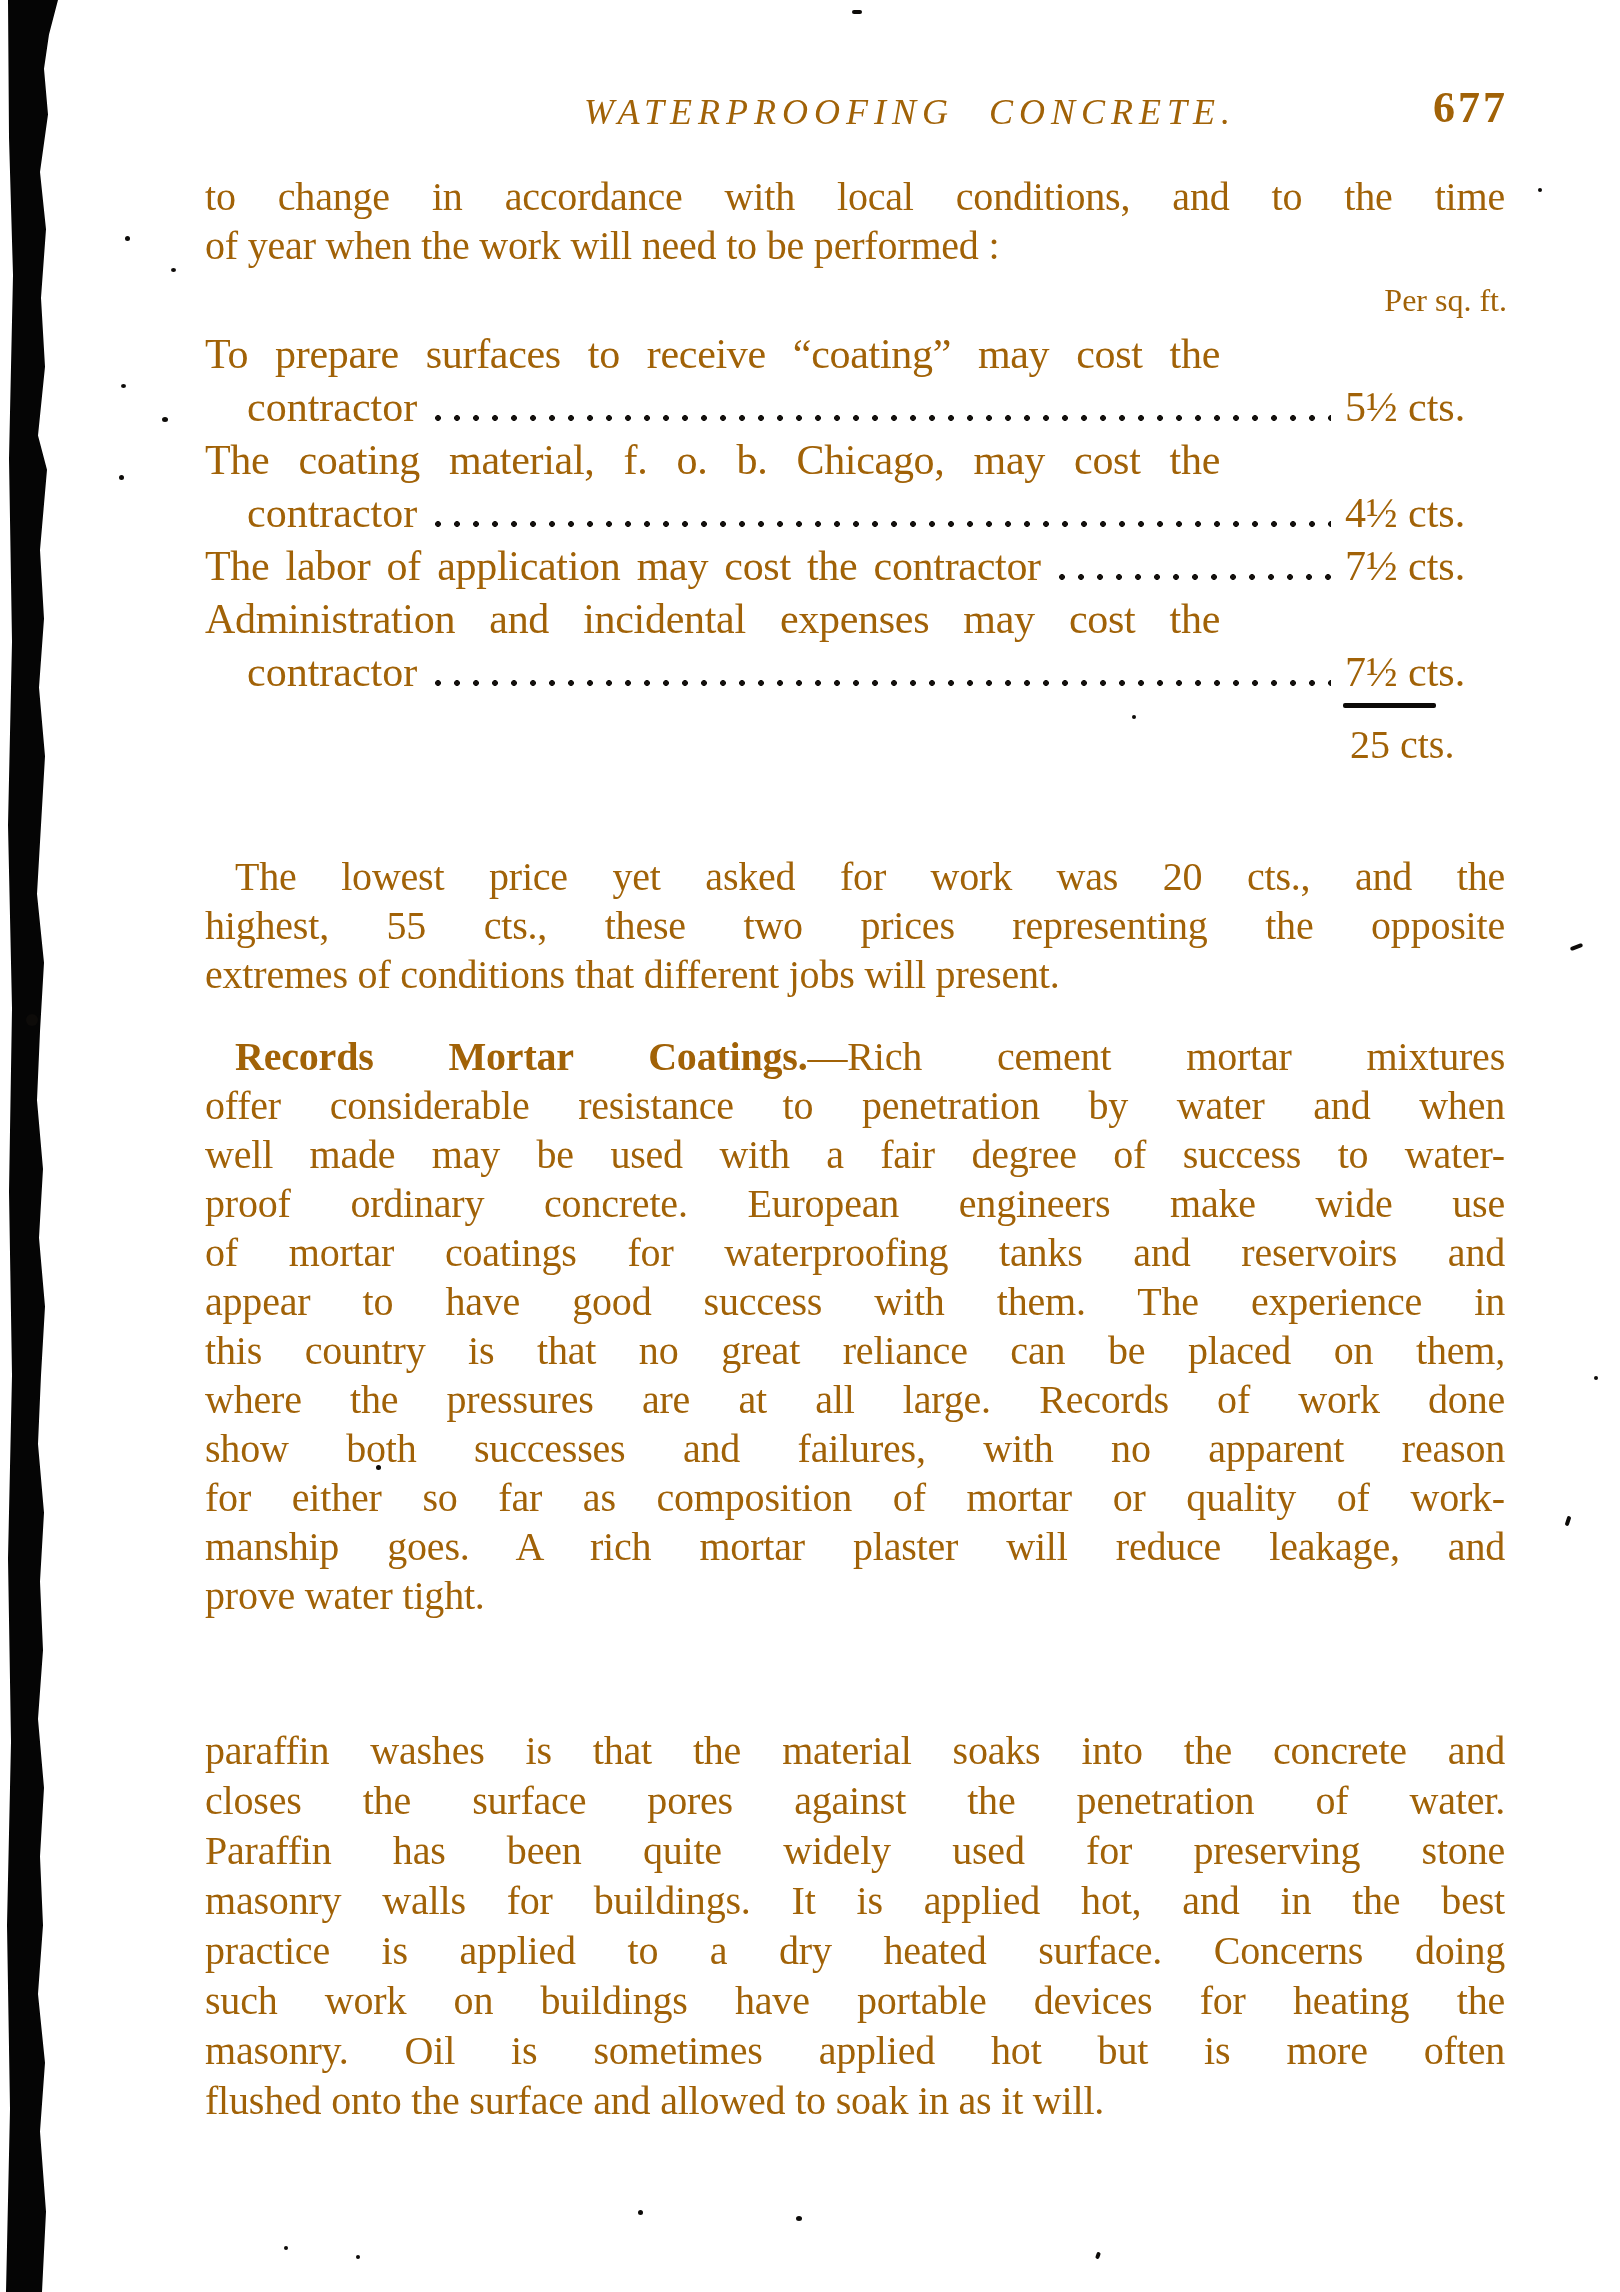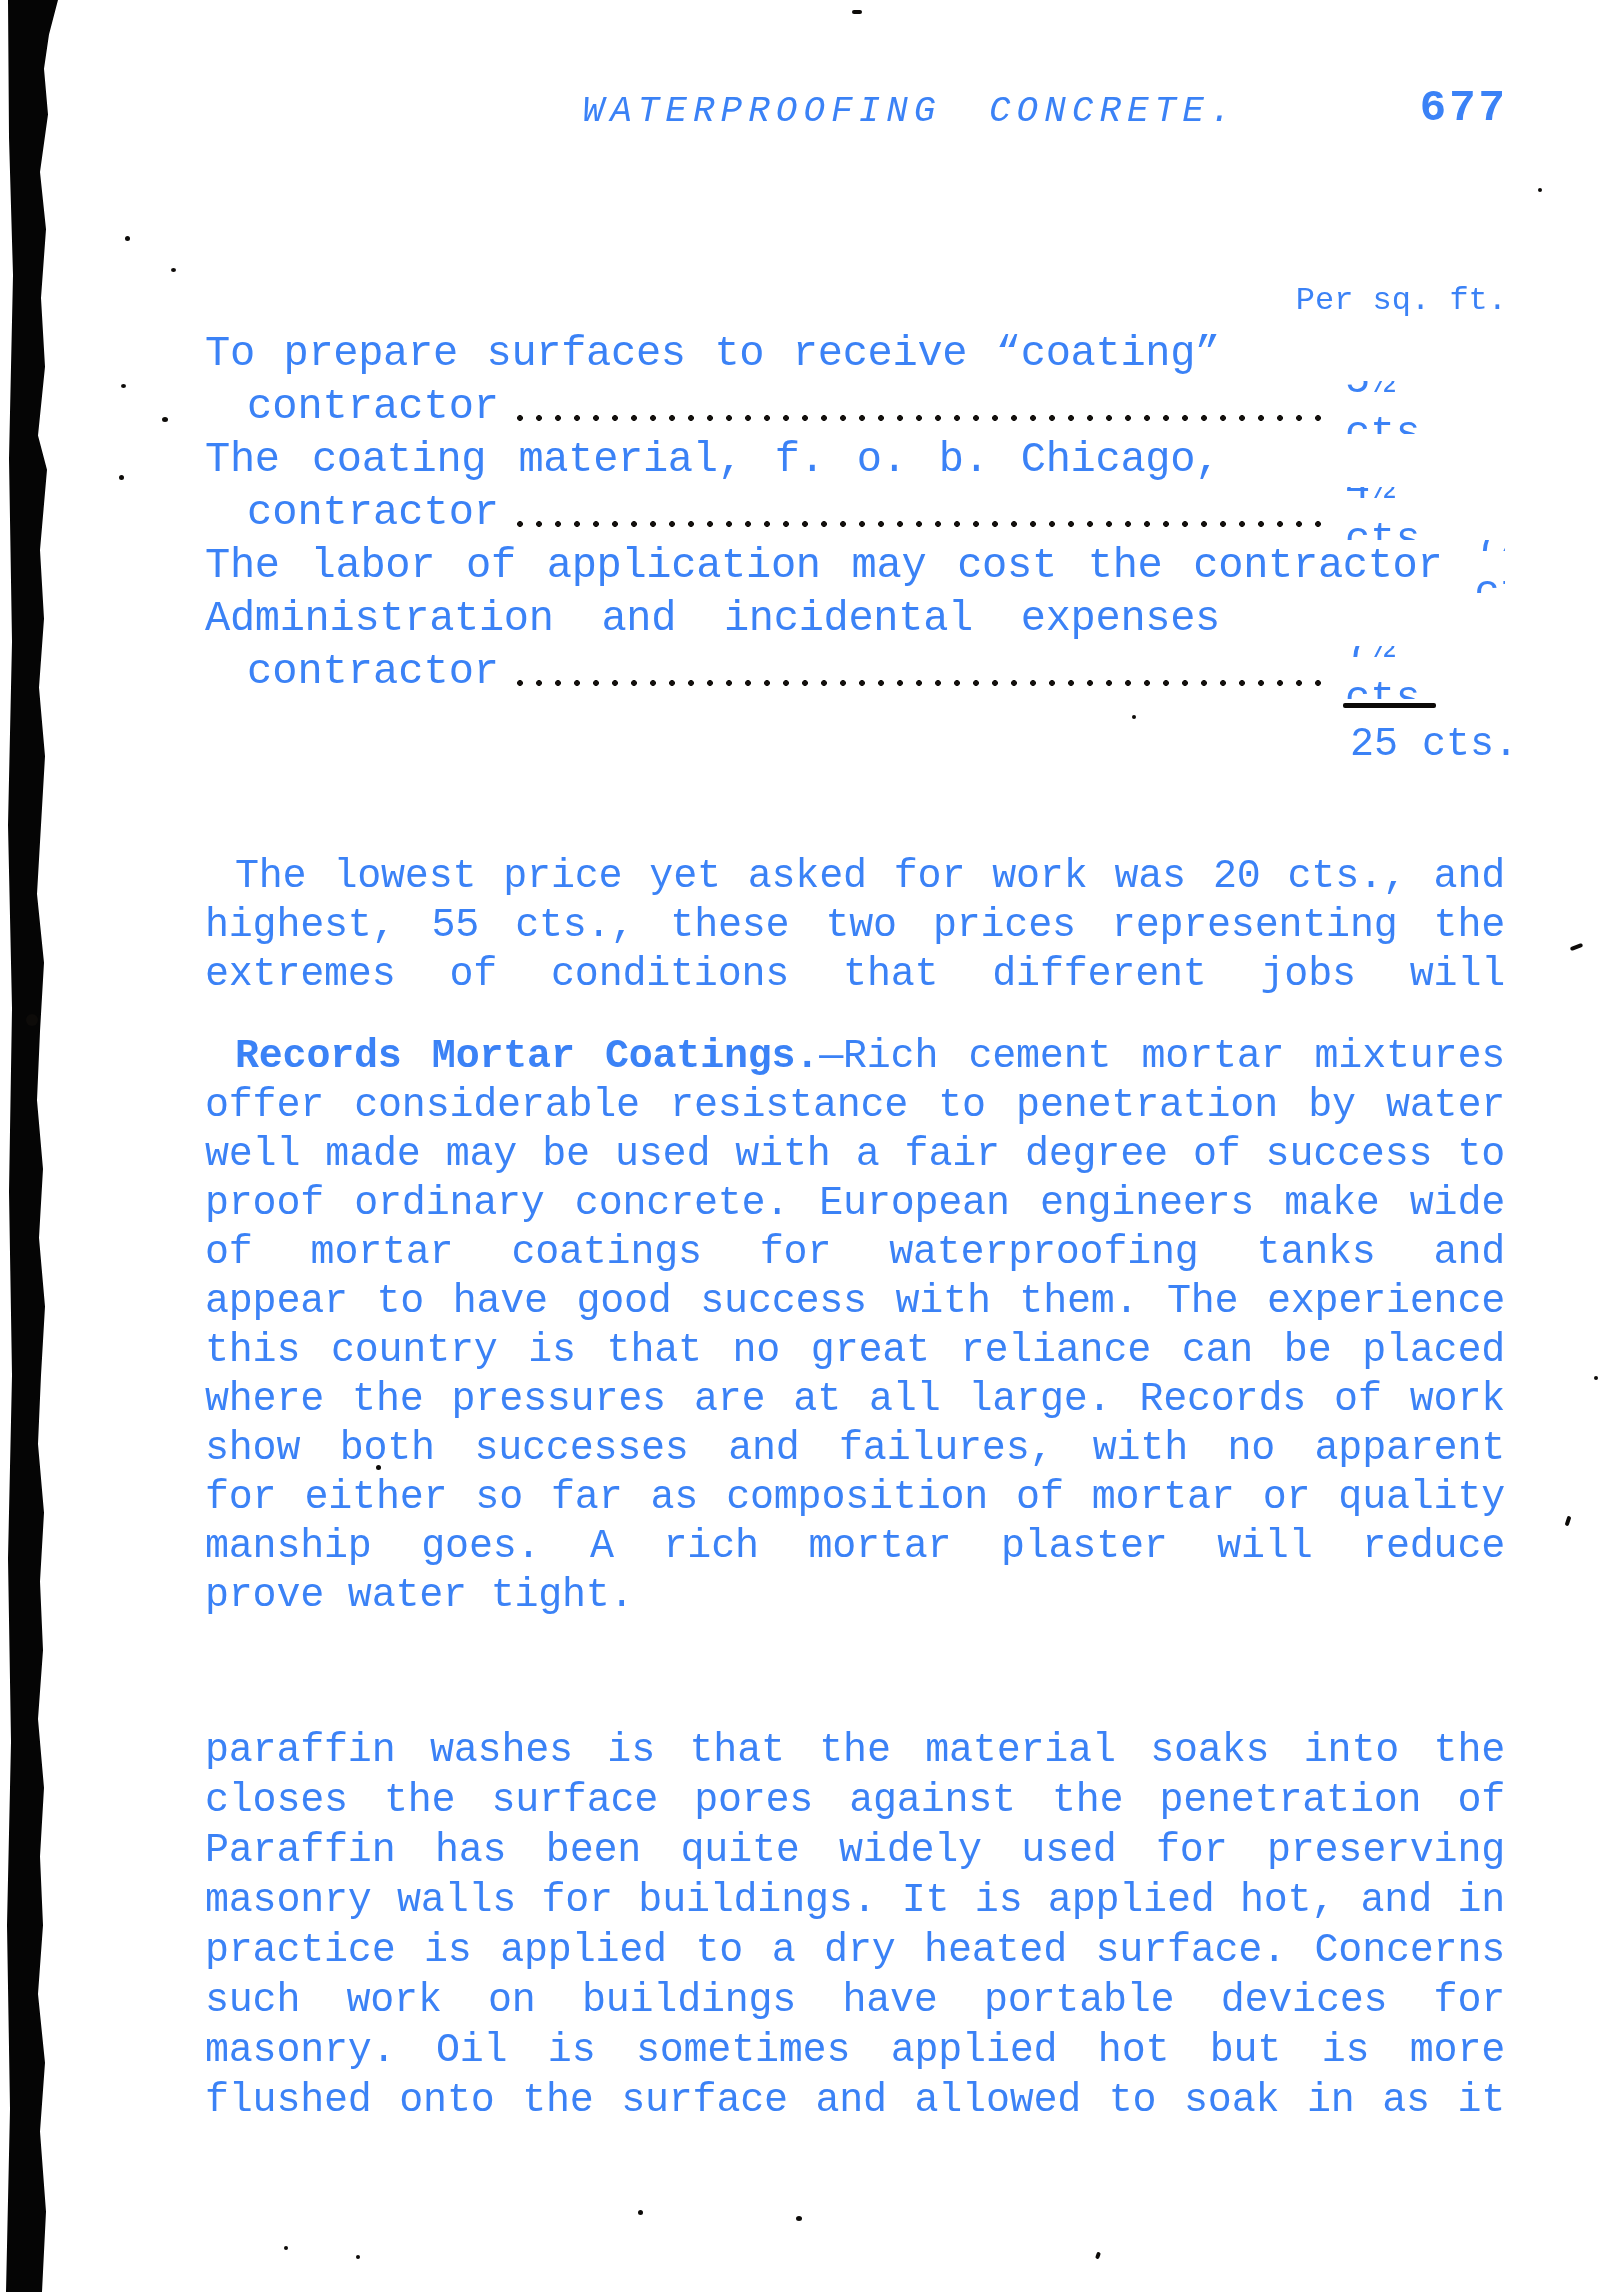--- a/index.html
+++ b/index.html
@@ -1,20 +1,20 @@
 <!DOCTYPE html>
 <html><head>
 <meta charset="utf-8">
 <style>
   html,body{margin:0;padding:0;background:#e8e8e8;}
   .page{
     position:relative;width:1620px;height:2292px;background:#ffffff;
     margin:0 auto;overflow:hidden;
-    font-family:Liberation Mono, monospace;
-    color:#3b82f6;
+    font-family:Liberation Serif, serif;
+    color:#a16207;
   }
   
   .gutter{
     position:absolute;left:0;top:0;width:64px;height:100%;background:#050505;
     clip-path:polygon(8px 0%,58px 0%,49px 1.5%,44px 3%,48px 5%,40px 7.5%,46px 10%,
       41px 13%,45px 16%,38px 19%,47px 20.5%,40px 24%,44px 27%,39px 30%,45px 33%,
       41px 36%,37px 39%,44px 42%,40px 45%,37px 48%,43px 51%,39px 54%,45px 57%,
       41px 60%,38px 63%,44px 66%,40px 69%,43px 72%,38px 75%,44px 78%,40px 81%,
       43px 84%,38px 87%,45px 90%,40px 93%,46px 96.5%,42px 100%,6px 100%,10px 92%,
       7px 84%,11px 76%,8px 68%,12px 60%,9px 52%,12px 44%,8px 36%,12px 28%,9px 20%,
@@ -57,20 +57,24 @@
 </head>
 <body>
 
 <div class="page">
 
   <div class="gutter"></div>
 
   <div class="hdr-title">WATERPROOFING CONCRETE.</div>
   <div class="hdr-num">677</div>
 
+  <div class="blk" style="top:172px">
+    <div class="ln">to change in accordance with local conditions, and to the time</div>
+    <div class="ln last">of year when the work will need to be performed :</div>
+  </div>
 
   <div class="persqft">Per sq. ft.</div>
 
   <div class="blk list" style="top:328px">
     <div class="row narrow">To prepare surfaces to receive “coating” may cost the</div>
     <div class="row leader">
       <span class="lbl">contractor</span>
       <span class="dots"></span>
       <span class="val">5½ cts.</span>
     </div>

